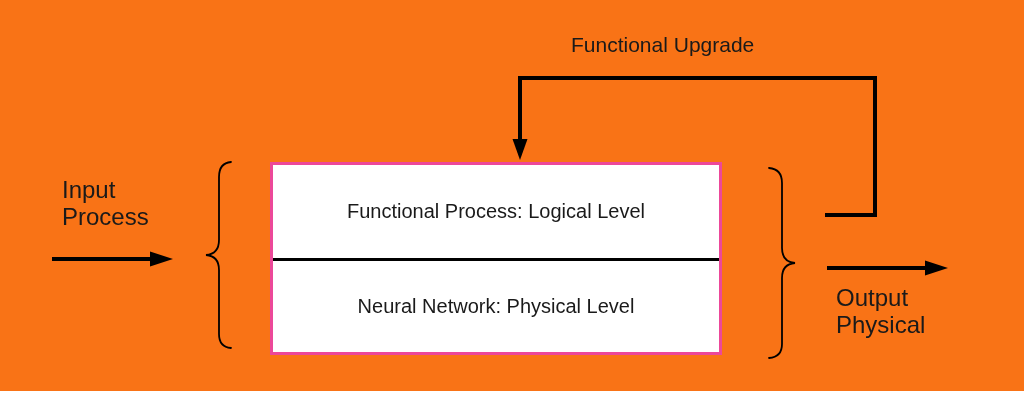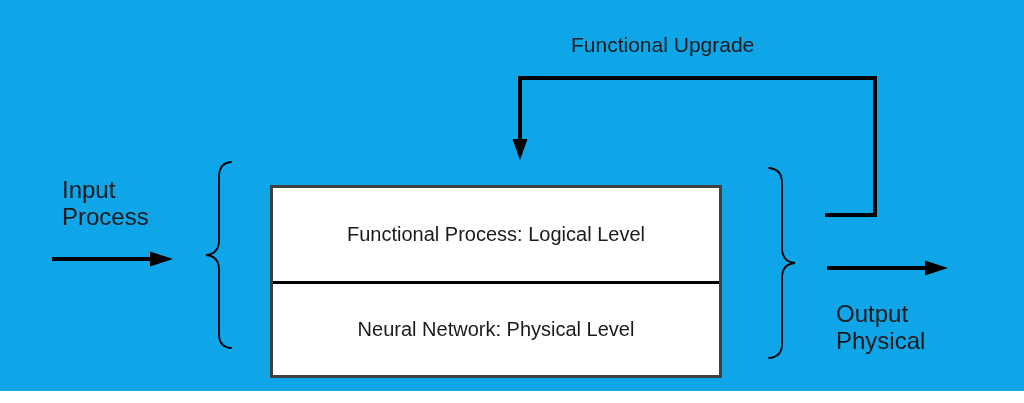--- a/index.html
+++ b/index.html
@@ -4,21 +4,21 @@
 <style>
   html, body {
     margin: 0;
     padding: 0;
     background: #ffffff;
   }
   .canvas {
     position: relative;
     width: 1024px;
     height: 391px;
-    background: #0ea5e9;
+    background: #f97316;
     font-family: "Liberation Sans", sans-serif;
     color: #1a1a1a;
     overflow: hidden;
   }
   .lines-svg {
     position: absolute;
     left: 0;
     top: 0;
     width: 1024px;
     height: 403px;
@@ -34,34 +34,33 @@
     left: 571px;
     top: 31px;
     font-size: 21px;
   }
   .input-label {
     left: 62px;
     top: 176px;
   }
   .output-label {
     left: 836px;
-    top: 300px;
+    top: 284px;
   }
   .process-box {
     position: absolute;
     left: 270px;
     top: 162px;
     width: 452px;
     height: 193px;
     box-sizing: border-box;
-    border: 3px solid #404040;
+    border: 3px solid #ec4899;
     background: #ffffff;
     display: flex;
     flex-direction: column;
-    margin-top: 23px;
   }
   .box-cell {
     display: flex;
     align-items: center;
     justify-content: center;
     font-size: 20px;
     color: #1a1a1a;
     white-space: nowrap;
   }
   .box-cell.top {

